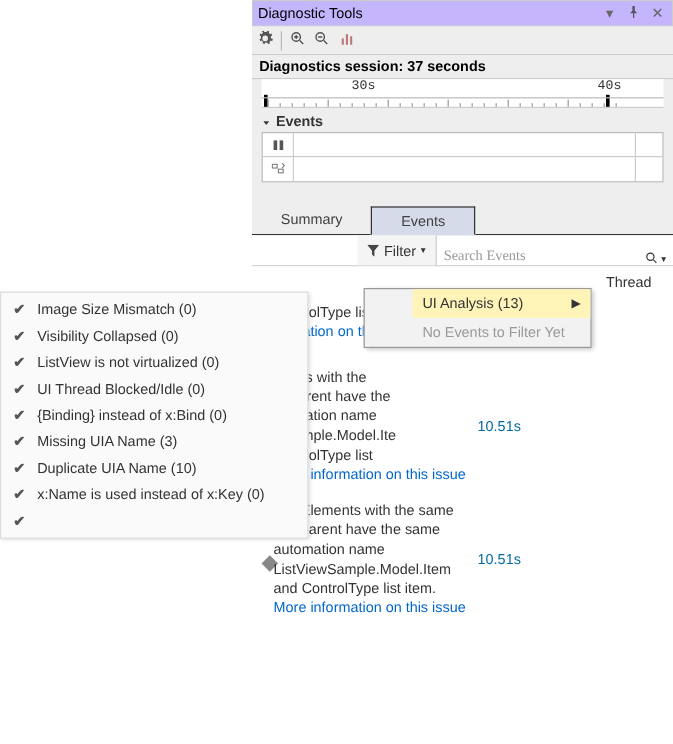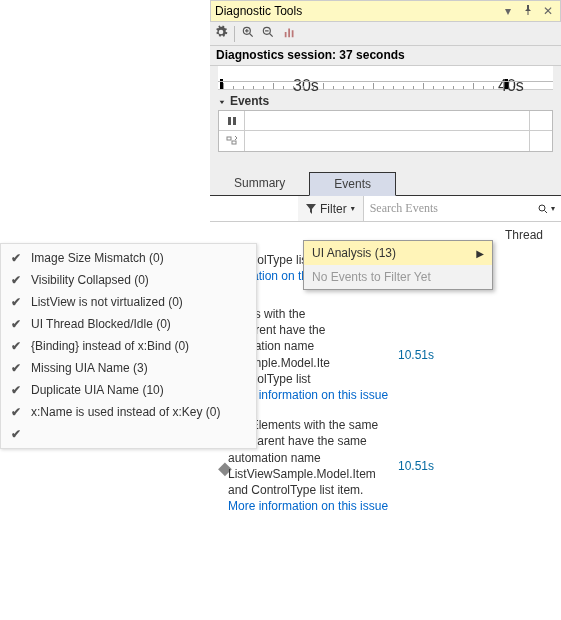--- a/index.html
+++ b/index.html
@@ -1,55 +1,55 @@
 <!DOCTYPE html>
 <html><head>
 <meta charset="utf-8">
 <style>
   * { box-sizing: border-box; font-family: "Segoe UI", Tahoma, sans-serif; font-size: 12px; }
   html,body { margin:0; padding:0; background:#fff; }
   .stage { position:relative; width:561px; height:620px; overflow:hidden; background:#fff;}
   .panel { position:absolute; left:210px; top:0; width:351px; height:620px; background:#eee; }
-  .titlebar { height:22px; background:#fef9c3; border:1px solid #ccc; display:flex; align-items:center; padding:0 4px;}
+  .titlebar { height:22px; background:#c4b5fd; border:1px solid #ccc; display:flex; align-items:center; padding:0 4px;}
   .titlebar .title { flex:1; font-weight:400; color:#000;}
   .titlebar .tb-btn { width:16px; text-align:center; color:#666; margin-left:4px;}
   .toolbar { height:24px; background:#eee; border-bottom:1px solid #ccc; display:flex; align-items:center; padding:0 4px;}
   .toolbar .sep { width:1px; height:16px; background:#bbb; margin:0 6px;}
   .toolbar span { color:#555;}
   .sess { height:20px; background:#eee; border-bottom:1px solid #ccc; padding:2px 6px; font-weight:bold;}
   .ruler { position:relative; height:24px; background:#fff; border-bottom:1px solid #ccc; margin:0 8px;}
-  .rtick { position:absolute; top:11px; font-size:16px; color:#333;}
+  .rtick { position:absolute; top:0; font-size:11px; color:#333;font-family:Liberation Mono, monospace;}
   .rmark { position:absolute; bottom:0; width:3px; height:10px; background:#000;}
   .events-hdr { margin:4px 8px 0; font-weight:bold; color:#333;}
   .events-hdr::before { content:"\25BC"; font-size:8px; margin-right:4px; display:inline-block; transform:scaleY(0.7);}
   .egrid { margin:2px 8px 4px; border:1px solid #bbb; background:#fff;}
   .egrid .row { display:flex; height:20px; border-bottom:1px solid #ccc;}
   .egrid .row:last-child{border-bottom:none;}
   .egrid .c0{width:26px; border-right:1px solid #ccc; display:flex; align-items:center; justify-content:center; color:#555;}
   .egrid .c1{flex:1; border-right:1px solid #ccc;}
   .egrid .c2{width:22px;}
   .tabs { display:flex; border-bottom:1px solid #333; margin-top:20px;}
   .tab { padding:4px 24px; color:#404040;}
   .tab.active { background:#d6dbe9; border:1px solid #333; border-bottom:1px solid #d6dbe9; margin-bottom:-1px;}
-  .filterbar { display:flex; align-items:center; background:#fff; border-bottom:1px solid #ccc; height:26px;}
+  .filterbar { display:flex; align-items:flex-end; background:#fff; border-bottom:1px solid #ccc; height:26px;}
   .filterbtn { display:flex; align-items:center; padding:0 8px; height:100%; border-right:1px solid #ccc; background:#f4f4f4; color:#333;}
   .filterbtn svg{margin-right:4px;}
   .filterbtn .caret { margin-left:4px; font-size:8px;}
   .searchbox { flex:1; padding:0 6px; color:#999;font-family:Liberation Serif, serif;}
   .searchbtn { padding:0 6px; color:#333; display:flex; align-items:center;}
   .content { position:relative; background:#fff; padding:6px 8px; height:430px; overflow:hidden;}
   .thread-label{position:absolute; right:18px; top:6px; color:#333;}
   .itm { display:flex; margin-top:4px;}
   .itm .bullet{ width:10px; color:#888; margin-top:40px; font-size:18px;}
   .itm .txt{ width:170px; color:#333; line-height:1.35; word-break:break-word;}
   .itm .time{ margin-left:0; color:#0369a1; align-self:center;}
   .link { color:#0066cc;}
 
   
-  .popup1 { position:absolute; left:303px; top:240px; width:190px; background:#f2f2f2; border:1px solid #999; box-shadow:2px 2px 4px rgba(0,0,0,0.25);}
+  .popup1 { position:absolute; left:303px; top:240px; width:190px; background:#f2f2f2; border:1px solid #999; box-shadow:2px 2px 4px rgba(0,0,0,0.25);padding-left:40px;}
   .popup1 .pi { padding:5px 8px; color:#333; display:flex; align-items:center;}
   .popup1 .pi.hl { background:#fff4b8;}
   .popup1 .pi.dis{ color:#999;}
   .popup1 .arrow{ margin-left:auto; font-size:10px;}
 
   
   .popup2 { position:absolute; left:0; top:243px; width:257px; background:#fafafa; border:1px solid #ddd; padding:3px 0; box-shadow:1px 1px 3px rgba(0,0,0,0.15);}
   .popup2 .ci { display:flex; align-items:center; padding:4px 10px; color:#333;}
   .popup2 .ci .chk{ width:20px; color:#555; font-weight:bold;}
 </style>

